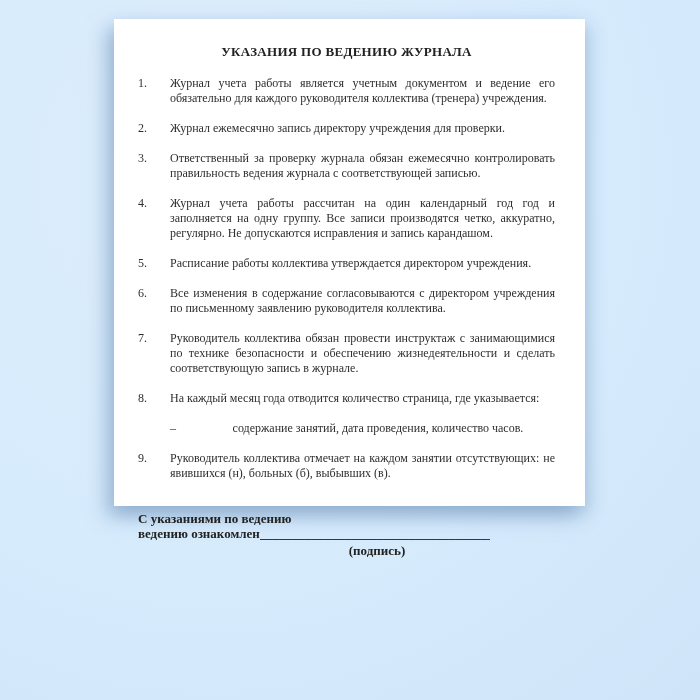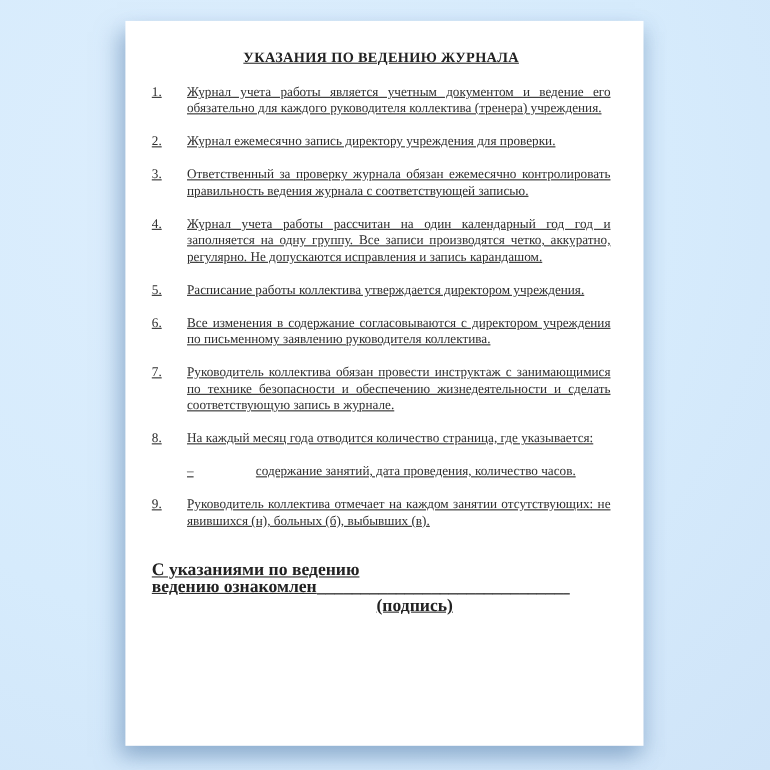--- a/index.html
+++ b/index.html
@@ -11,28 +11,27 @@
   }
   body {
     background: radial-gradient(circle at 30% 25%, #ddeefd 0%, #d6ebfc 55%, #cfe4f8 100%);
     font-family: "Liberation Serif", serif;
   }
   .paper {
     position: absolute;
     left: 114px;
     top: 19px;
     width: 471px;
-    height: 659px;
+    height: 487px;
     box-sizing: border-box;
     background: #ffffff;
     padding: 25px 30px 0 24px;
     color: #2e2e2e;
     box-shadow: -8px 10px 18px rgba(110, 145, 185, 0.50),
                 4px 7px 16px rgba(110, 145, 185, 0.35);
-    text-decoration: underline;
   }
   .title {
     text-align: center;
     font-weight: bold;
     font-size: 13px;
     line-height: 16px;
     letter-spacing: 0.3px;
     color: #222222;
     margin: 0 0 16px 0;
   }
@@ -60,21 +59,21 @@
   .subitem .dash {
     flex: 0 0 31px;
     width: 31px;
   }
   .subitem .txt {
     flex: 1;
     text-align: center;
   }
   .signature {
     margin-top: 30px;
-    font-size: 16px;
+    font-size: 13px;
     line-height: 15px;
     font-weight: bold;
     color: #222222;
   }
   .sig-row2 {
     white-space: nowrap;
   }
   .sig-underline {
     display: inline-block;
     width: 230px;

